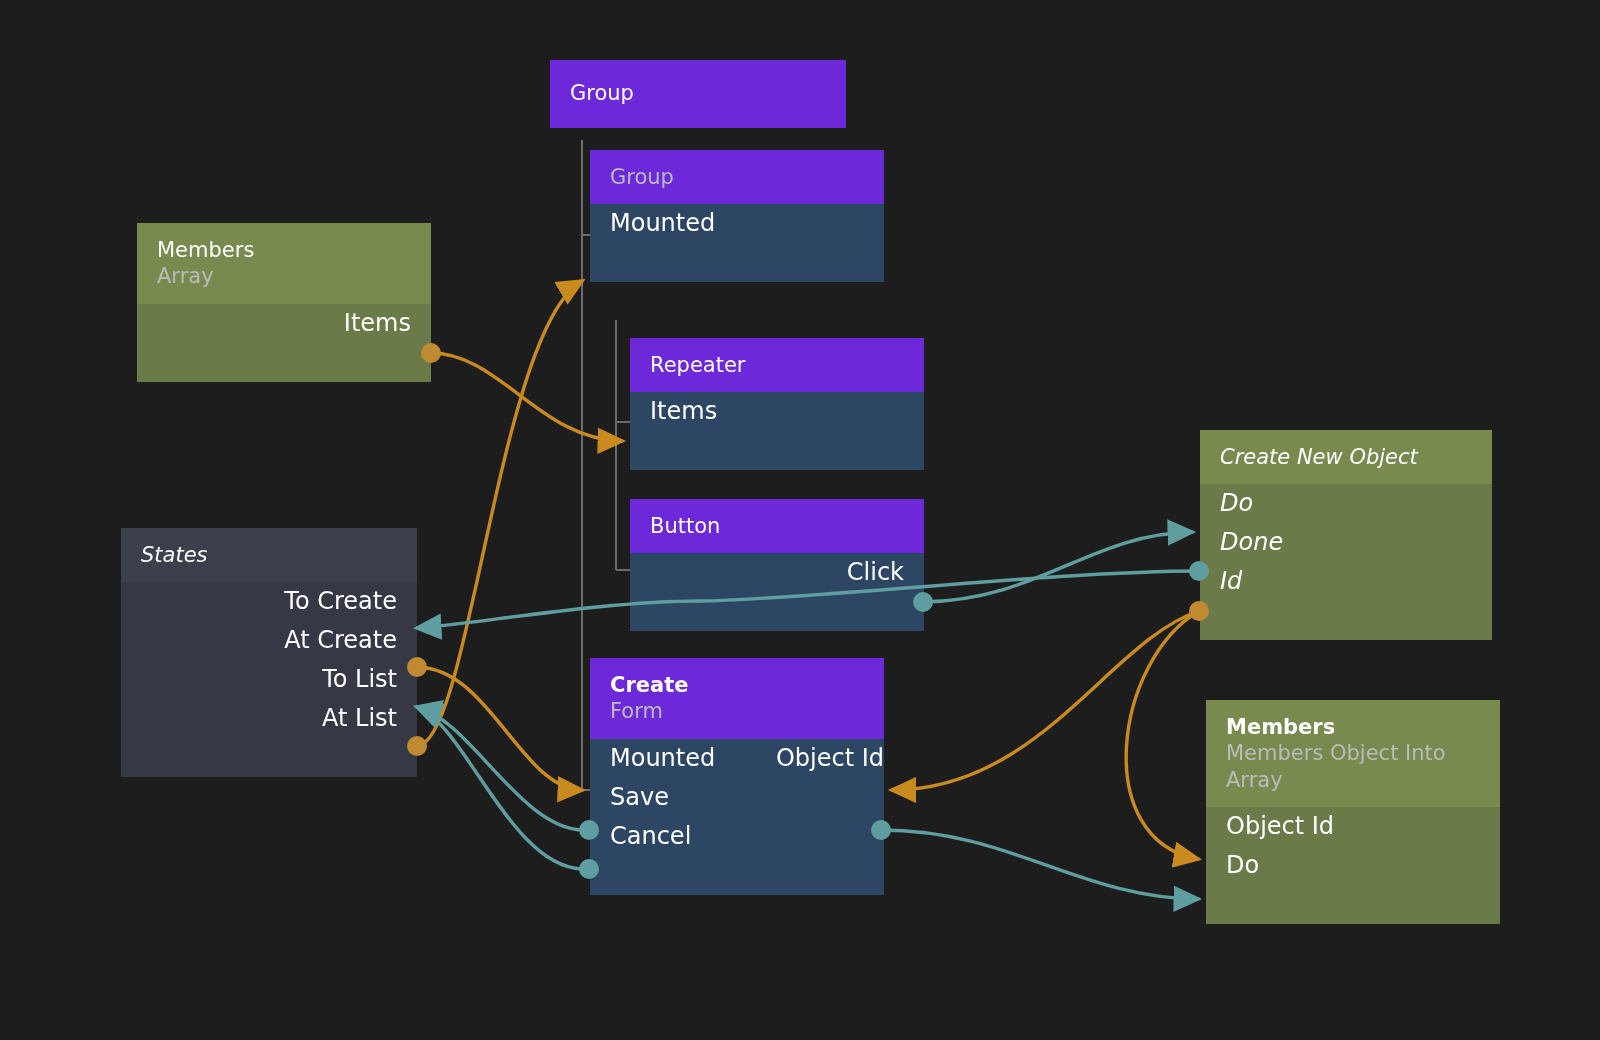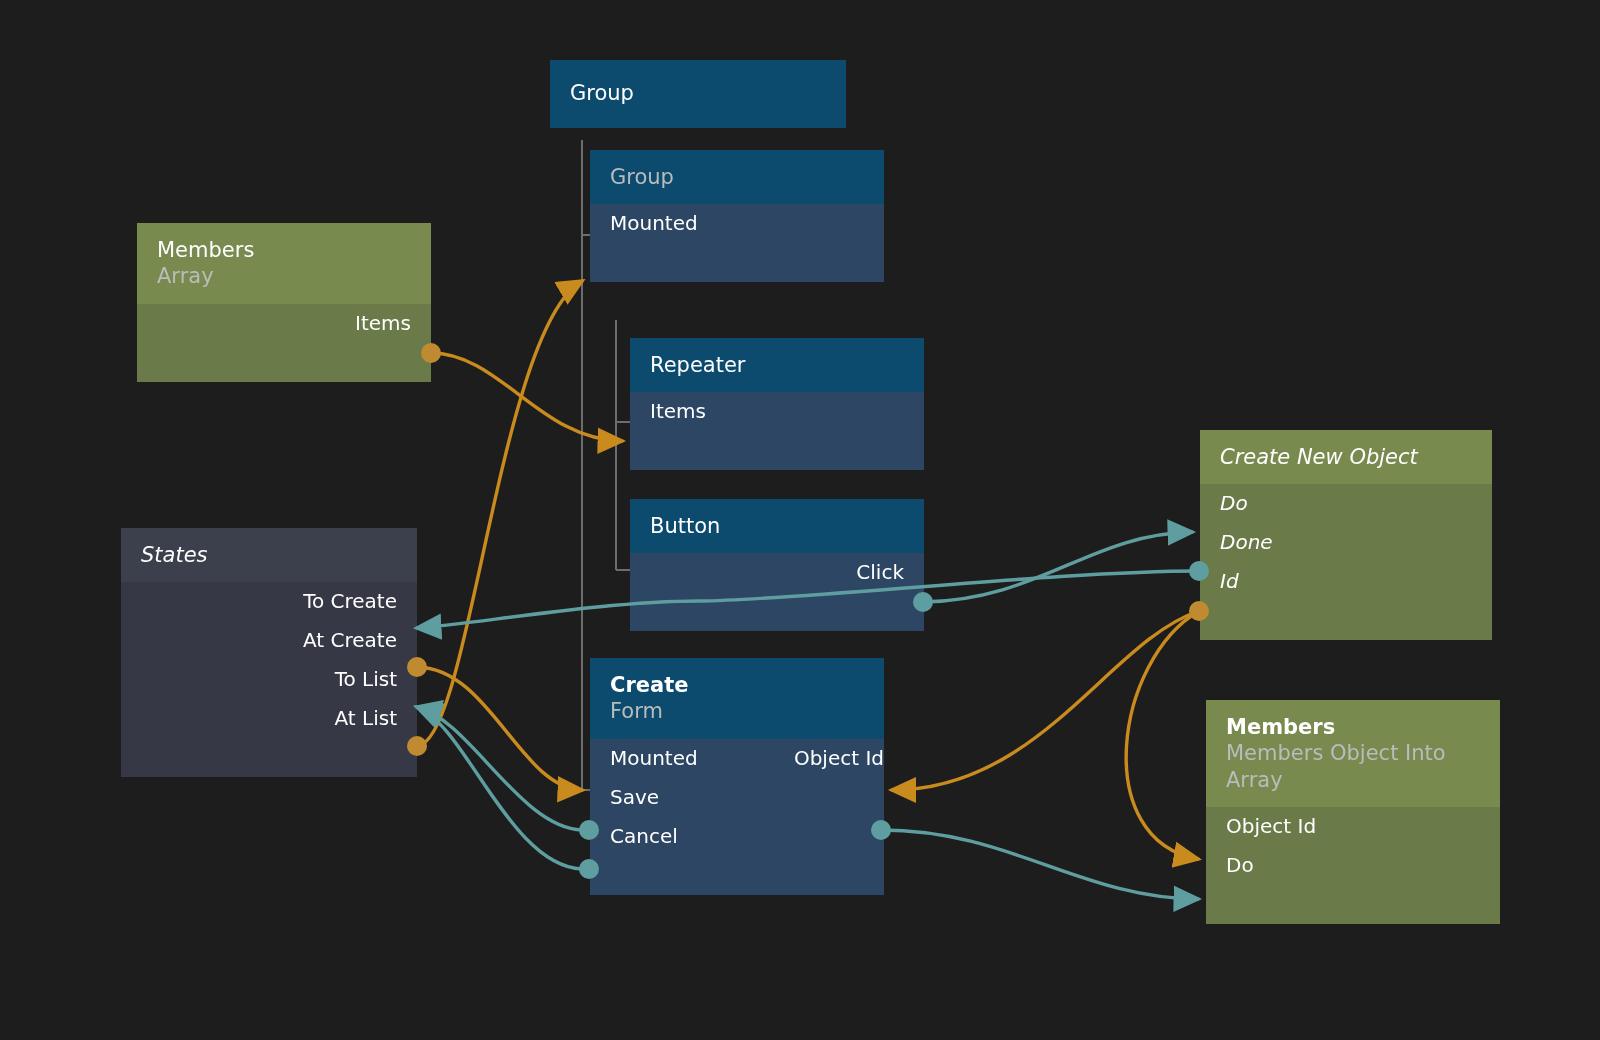--- a/index.html
+++ b/index.html
@@ -11,27 +11,27 @@
   #canvas{position:absolute;left:0;top:0;width:1600px;height:1040px;background:#1d1d1d;}
   #wires{position:absolute;left:0;top:0;width:1600px;height:1040px;pointer-events:none;z-index:5;}
   #tree{position:absolute;left:0;top:0;width:1600px;height:1040px;pointer-events:none;z-index:2;}
 
   .node{position:absolute;z-index:4;overflow:hidden;}
   .node .hdr{padding:14px 20px 14px 20px;}
   .node .title{font-size:21px;color:#ffffff;line-height:1.25;}
   .node .title.bold{font-weight:bold;}
   .node .subtitle{font-size:21px;color:#b9bcbd;line-height:1.25;}
   .node .body{position:relative;}
-  .port{position:relative;height:39px;line-height:39px;font-size:20px;color:#ffffff;}
+  .port{position:relative;height:39px;line-height:39px;font-size:24px;color:#ffffff;}
   .port.in{text-align:left;padding-left:20px;}
   .port.out{text-align:right;padding-right:20px;}
   .port.blank{color:transparent;}
 
   
-  .n-blue .hdr{background:#0c4a6e;}
+  .n-blue .hdr{background:#6d28d9;}
   .n-blue .body{background:#2d4663;}
   .n-green .hdr{background:#788a4e;}
   .n-green .body{background:#6b7a49;}
   .n-slate .hdr{background:#3c3f4c;font-style:italic;}
   .n-slate .body{background:#363945;}
 
   #node-group{left:550px;top:60px;width:296px;}
   #node-group .hdr{padding:20px 20px 22px 20px;}
   #node-members-list{left:590px;top:150px;width:294px;}
   #node-repeater{left:630px;top:338px;width:294px;}

